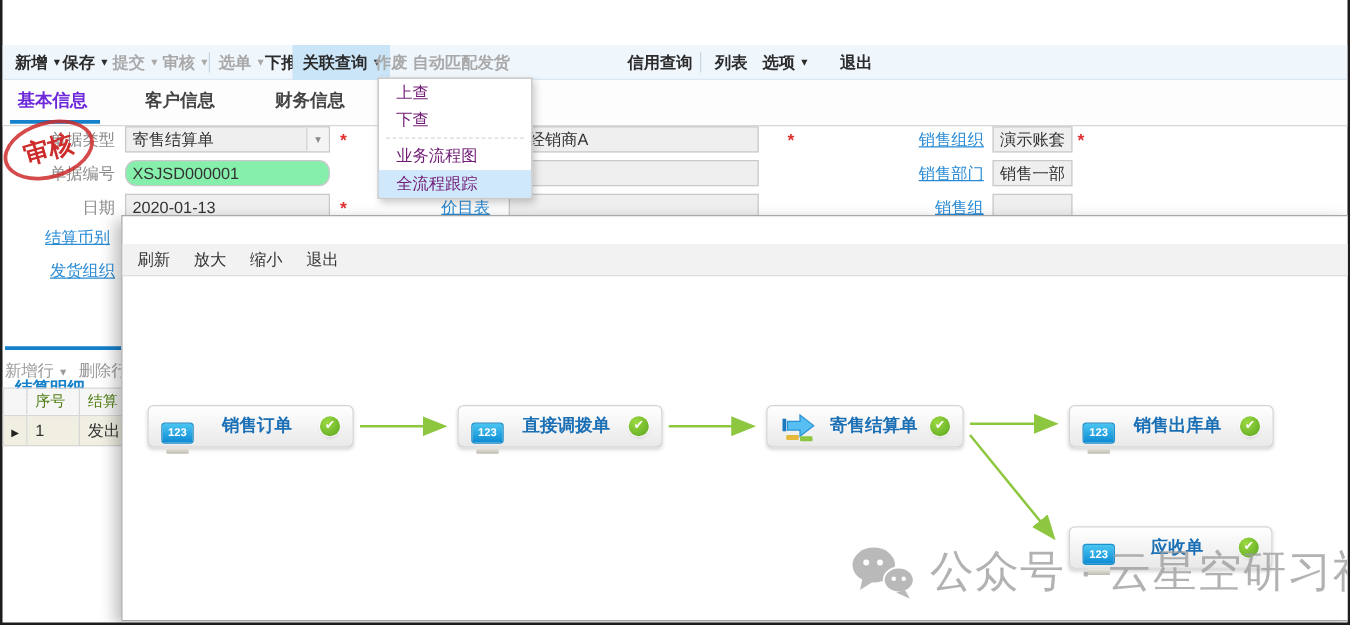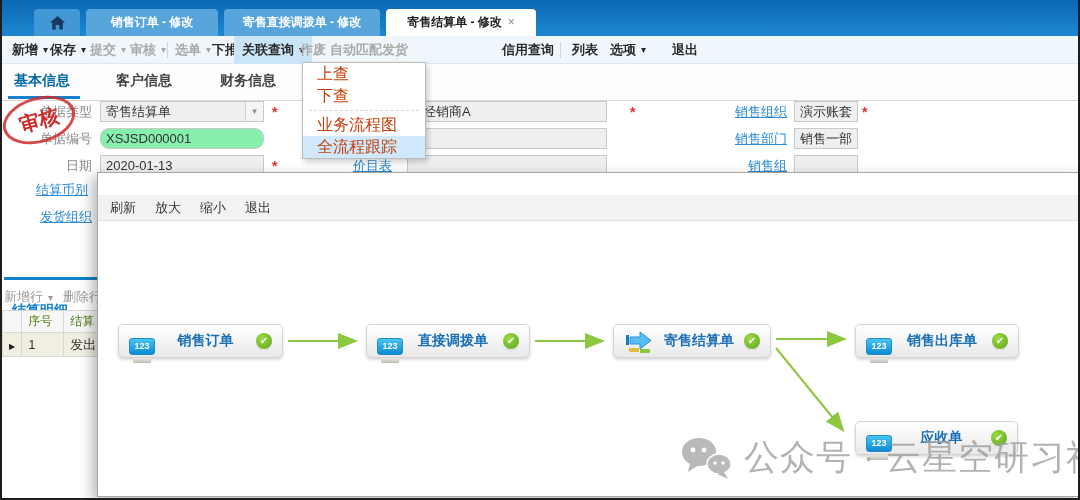--- a/index.html
+++ b/index.html
@@ -26,21 +26,21 @@
            font-weight:bold; color:#2b2b2b; white-space:nowrap; cursor:pointer; }
   .titem.dis { color:#a9a9a9; cursor:default; }
   .titem .caret::after { content:"▾"; font-size:10px; margin-left:5px; position:relative; top:-1px; }
   .titem.open { background:#cbe5f8; padding:0 8px; }
   .tsep { position:absolute; top:6px; width:1px; height:16px; background:#c9d6e2; }
 
   
   .formtabs { position:absolute; left:0; top:64px; width:100%; height:37px;
               background:#fdfdfd; border-bottom:1px solid #d8d8d8; }
   .ftab { position:absolute; top:8px; font-size:14px; font-weight:bold; color:#444; cursor:pointer; }
-  .ftab.active { color:#0369a1; }
+  .ftab.active { color:#6d28d9; }
   .ftab.active::after { content:""; position:absolute; left:-6px; right:-10px; bottom:-9px;
                         height:3px; background:#1581cb; }
 
   
   .flabel { position:absolute; height:21px; line-height:21px; font-size:13px;
             color:#8a8a8a; text-align:right; }
   .flink { color:#2a8bd5; text-decoration:underline; cursor:pointer; }
   .fld { position:absolute; height:21px; line-height:19px; font-size:13px; color:#333;
          background:#efefef; border:1px solid #c9c9c9; padding:0 5px; overflow:hidden; }
   .fld.white { background:#86efac;border-radius:9px; }
@@ -51,21 +51,21 @@
 
   
   .stamp { position:absolute; left:0; top:97px; width:74px; height:46px; z-index:6;
            border:3px solid rgba(206,43,43,.85); border-radius:50%;
            color:#ce2b2b; font-size:20px; font-weight:bold; text-align:center;
            line-height:40px; transform:rotate(-16deg); background:transparent; }
 
   
   .menu { position:absolute; left:300px; top:62px; width:124px; z-index:40;
           background:#fff; border:1px solid #bcbcbc; box-shadow:2px 3px 6px rgba(0,0,0,.2); }
-  .mitem { height:22px; line-height:22px; font-size:16px; color:#c2410c; padding-left:14px; cursor:pointer; }
+  .mitem { height:22px; line-height:22px; font-size:13px; color:#701a75; padding-left:14px; cursor:pointer; }
   .mitem.hl { background:#cfe8fb; }
   .mdiv { border-top:1px dashed #d8d8d8; margin:3px 6px; }
 
   
   .sectitle { position:absolute; left:10px; top:258px; font-size:14px; font-weight:bold; color:#1581cb;margin-top:44px; }
   .secline { position:absolute; left:2px; top:277px; width:96px; height:3px; background:#1581cb; }
   .gridactions { position:absolute; left:2px; top:288px; font-size:13px; color:#9a9a9a; white-space:nowrap; }
   .gridactions .caret::after { content:"▾"; font-size:10px; margin:0 10px 0 5px; }
   .dtable { position:absolute; left:0; top:310px; border-collapse:collapse; font-size:12px; }
   .dtable th { background:#f6f6f6; color:#4d7c0f; font-weight:normal; border:1px solid #d7d7d7;
@@ -111,32 +111,20 @@
   
   .watermark { position:absolute; left:678px; top:434px; z-index:50; display:flex;
                align-items:center; gap:12px; opacity:.8; }
   .watermark .wtext { font-size:35px; color:#9f9f9f; letter-spacing:1px; white-space:nowrap; }
 </style>
 </head>
 <body>
 
 <div class="screen">
 
-  <div class="topbar">
-    <div class="wtab home">
-      <svg width="15" height="14" viewBox="0 0 15 14" style="vertical-align:middle">
-        <path d="M7.5 0 L15 6.5 H12.8 V13.5 H9.3 V9 H5.7 V13.5 H2.2 V6.5 H0 Z" fill="#163a5f"></path>
-      </svg>
-    </div>
-    <div class="wtab t1">销售订单 - 修改</div>
-    <div class="wtab t2">寄售直接调拨单 - 修改</div>
-    <div class="wtab t3">
-      <span>寄售结算单 - 修改</span><span class="close">×</span>
-    </div>
-  </div>
 
   <div class="cmdbar">
     <span class="titem" style="left:10px"><span class="caret">新增</span></span>
     <span class="titem" style="left:48px"><span class="caret">保存</span></span>
     <span class="titem dis" style="left:88px"><span class="caret">提交</span></span>
     <span class="titem dis" style="left:128px"><span class="caret">审核</span></span>
     <span class="tsep" style="left:165px"></span>
     <span class="titem dis" style="left:173px"><span class="caret">选单</span></span>
     <span class="titem" style="left:210px">下推</span>
     <span class="titem open" style="left:232px"><span class="caret">关联查询</span></span>

